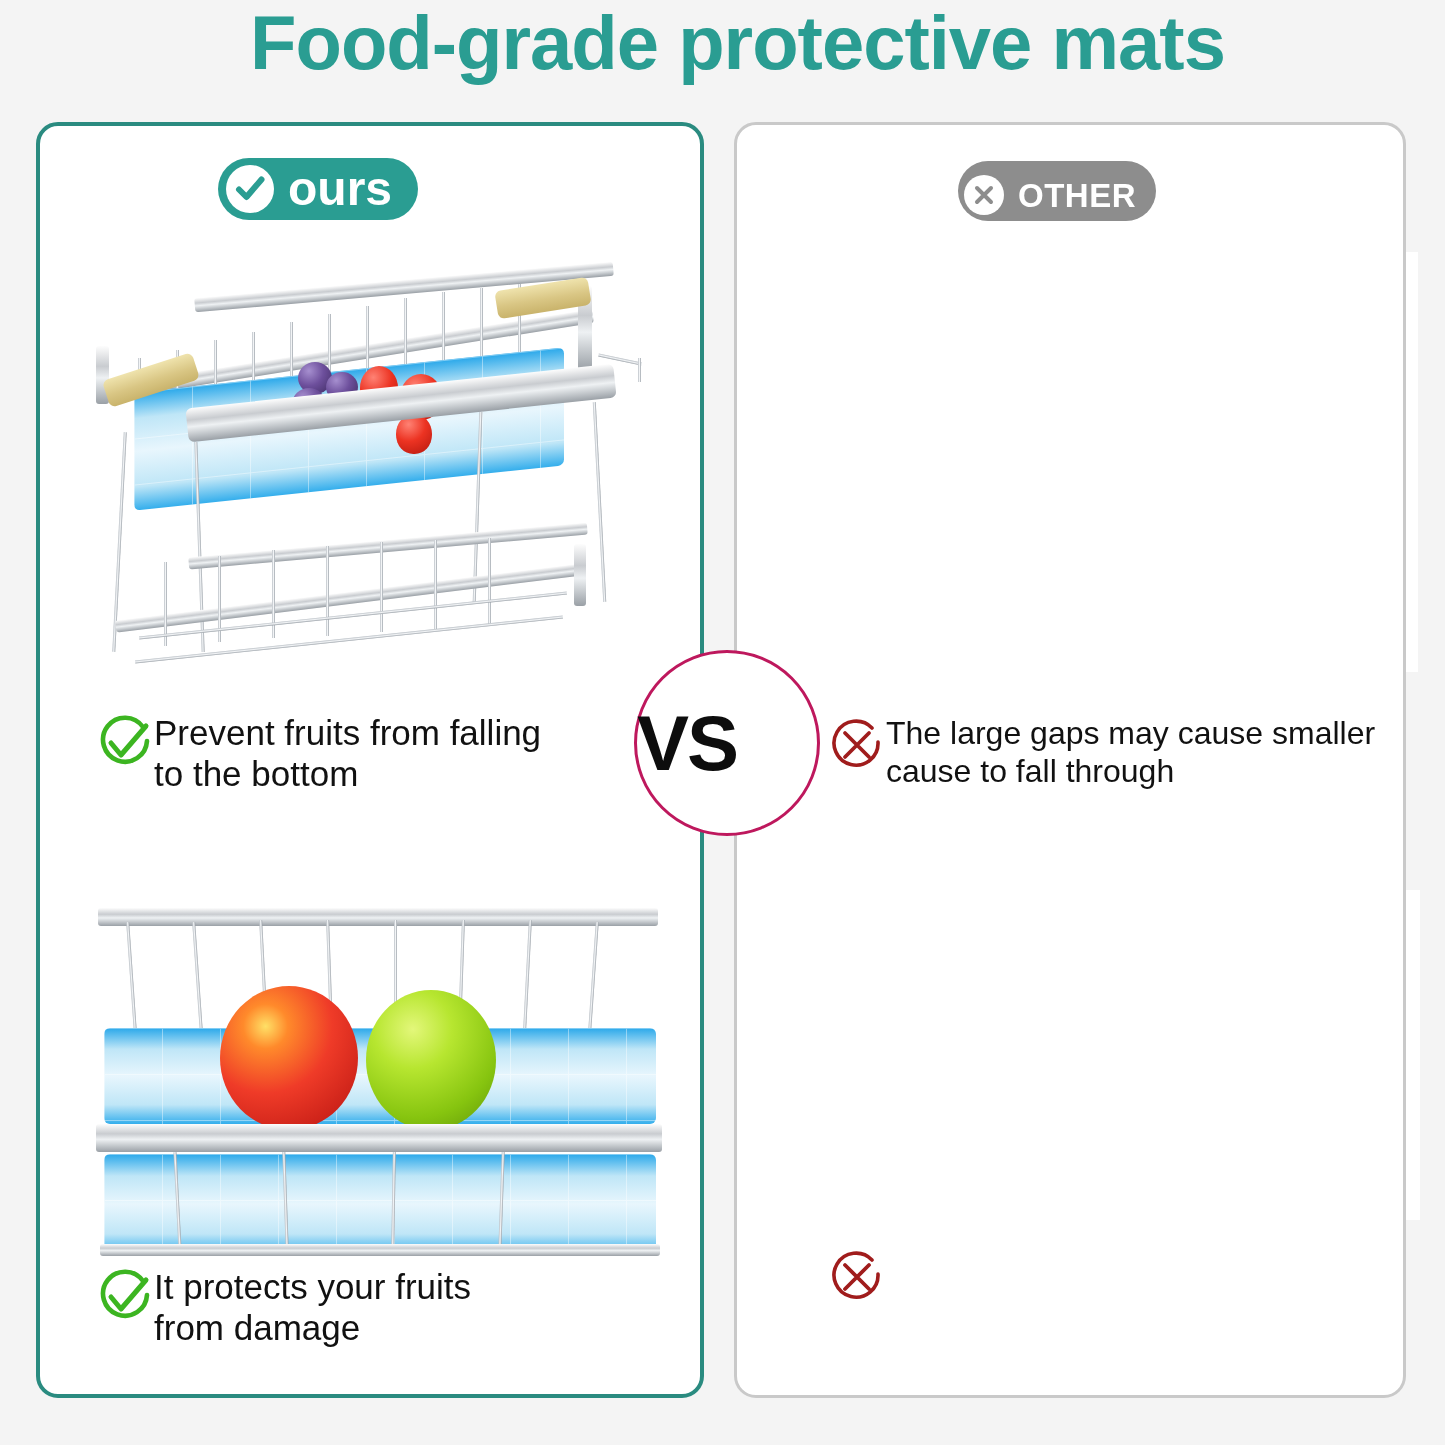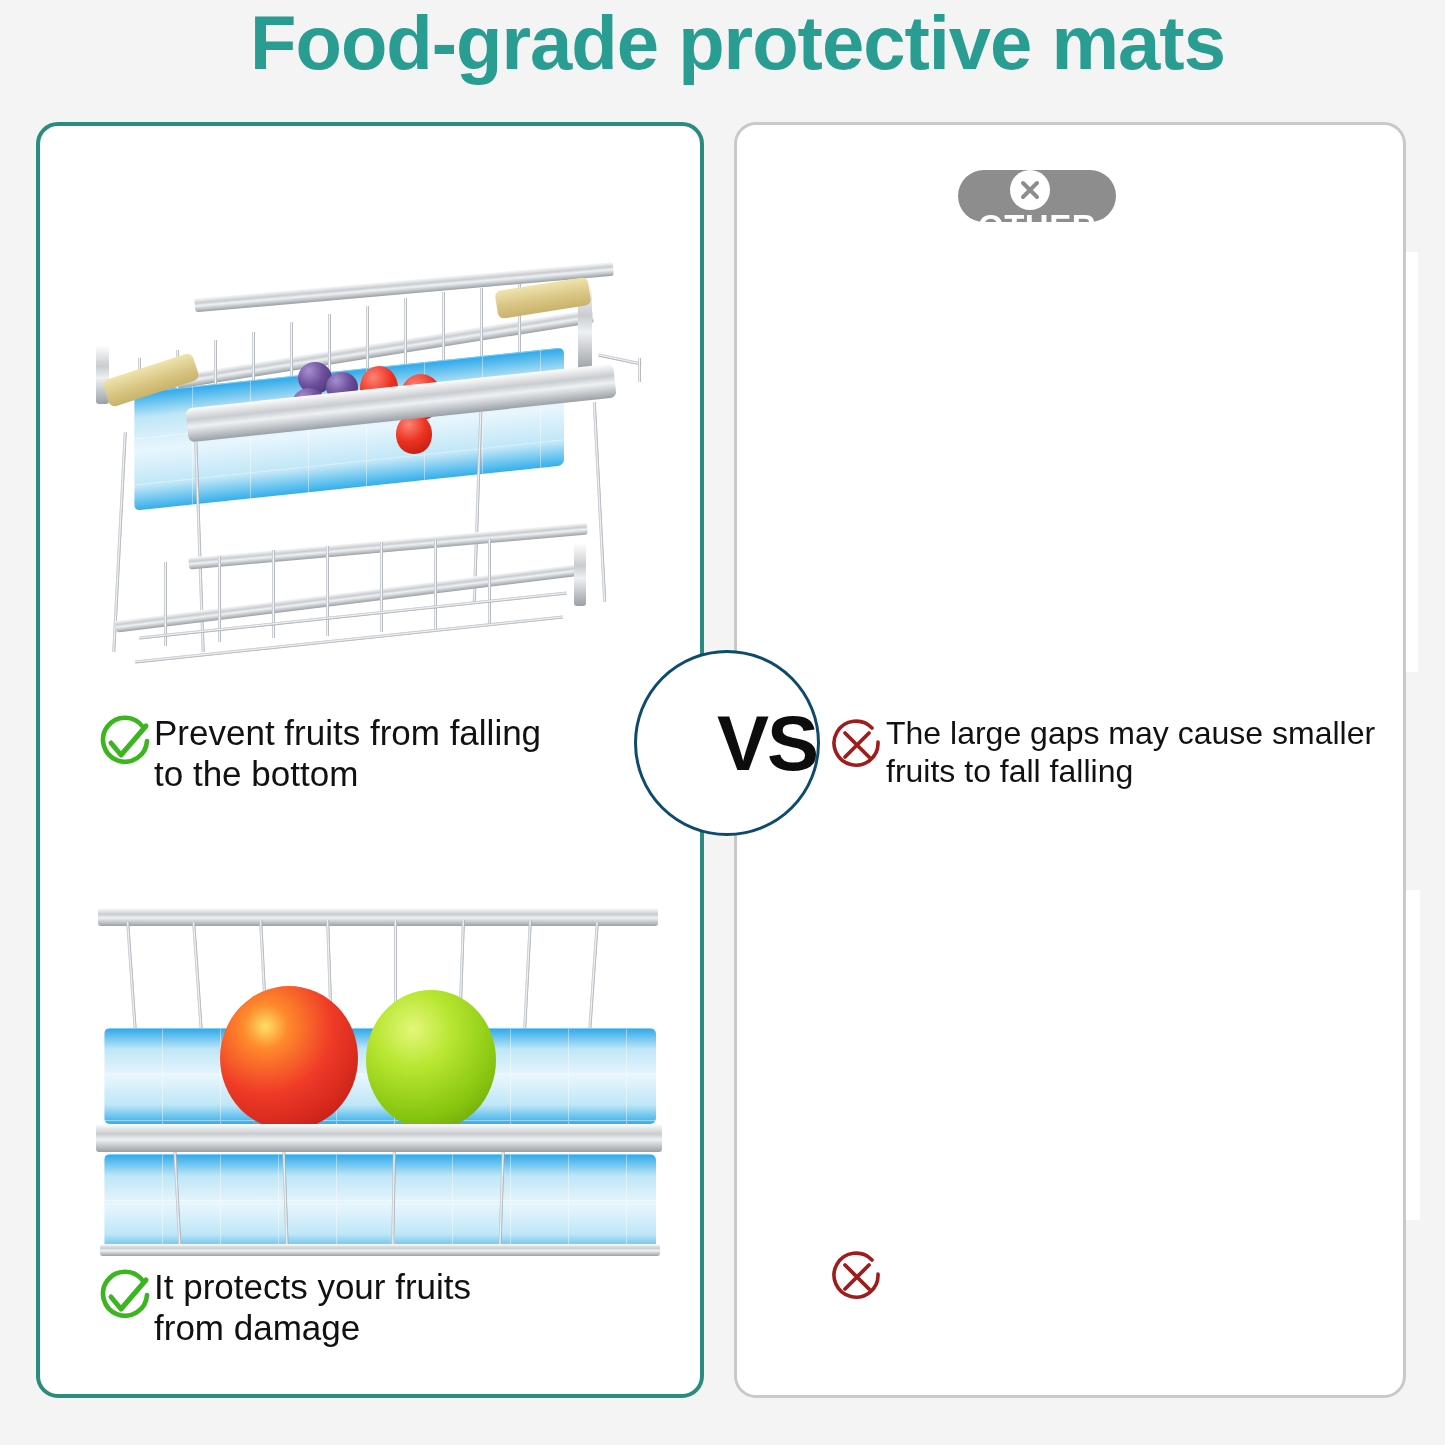--- a/index.html
+++ b/index.html
@@ -47,25 +47,24 @@
     display:flex;align-items:center;
     border-radius:999px;
     padding:0 26px 0 8px;
     height:62px;
   }
   .badge-ours{
     left:218px;top:158px;
     background:#2a9d92;
   }
   .badge-other{
-    left:958px;top:170px;
+    left:958px;top:161px;
     background:#8d8d8d;
     height:52px;
-    padding:0 20px 0 6px;
-    flex-direction:column;
+    padding:8px 20px 0 6px;
   }
   .badge-mark{
     width:48px;height:48px;border-radius:50%;
     background:#ffffff;
     display:flex;align-items:center;justify-content:center;
     flex:0 0 auto;
   }
   .badge-other .badge-mark{width:40px;height:40px;}
   .badge-label{
     color:#ffffff;
@@ -132,22 +131,22 @@
   }
   .arrow-head{
     position:absolute;left:0;top:56px;width:0;height:0;
     border-left:22px solid transparent;border-right:22px solid transparent;
     border-top:34px solid #161616;
   }
 
   
   .vs{
     position:absolute;left:634px;top:650px;width:180px;height:180px;
-    border-radius:50%;background:#ffffff;border:3px solid #0c4a6e;
-    display:flex;align-items:center;justify-content:flex-end;
+    border-radius:50%;background:#ffffff;border:3px solid #be185d;
+    display:flex;align-items:center;justify-content:flex-start;
     z-index:40;
   }
   .vs-text{font-size:78px;font-weight:700;color:#0d0d0d;letter-spacing:-2px;line-height:78px;}
 
   
   .caption{position:absolute;display:flex;align-items:flex-start;}
   .cap-icon{flex:0 0 auto;width:58px;height:58px;margin-top:2px;}
   .cap-text{
     margin-left:0;
     font-size:35px;line-height:41px;
@@ -163,20 +162,28 @@
 </style>
 </head>
 <body>
 
 <div class="page">
 
   <div class="title">Food-grade protective mats</div>
 
   <div class="panel panel-ours"></div>
 
+  <div class="badge badge-ours">
+    <span class="badge-mark">
+      <svg width="34" height="34" viewBox="0 0 34 34" aria-hidden="true">
+        <path d="M6 17.5 L13.5 25 L28.5 7.5" fill="none" stroke="#2a9d92" stroke-width="6" stroke-linecap="round" stroke-linejoin="round"></path>
+      </svg>
+    </span>
+    <span class="badge-label">ours</span>
+  </div>
 
   <div class="photo ph-tl">
 
     <div class="chrome-rail" style="left:18px;top:86px;width:500px;height:14px;transform:rotate(-9deg);"></div>
     <div class="chrome-rail" style="left:116px;top:18px;width:420px;height:14px;transform:rotate(-5deg);"></div>
     <div class="chrome-rail" style="left:500px;top:24px;width:14px;height:84px;"></div>
     <div class="chrome-rail" style="left:18px;top:84px;width:13px;height:58px;"></div>
 
     <div class="wire-v" style="left:60px;top:96px;height:92px;"></div>
     <div class="wire-v" style="left:98px;top:88px;height:96px;"></div>
@@ -355,21 +362,21 @@
   </div>
 
   <div class="caption cap-tr cap-other">
     <span class="cap-icon">
       <svg width="58" height="58" viewBox="0 0 58 58" aria-hidden="true">
         <path d="M44 12 A22 22 0 1 0 50 26" fill="none" stroke="#a01c1c" stroke-width="3.6" stroke-linecap="round"></path>
         <path d="M17 17 L41 41 M41 17 L17 41" fill="none" stroke="#a01c1c" stroke-width="3.8" stroke-linecap="round"></path>
       </svg>
     </span>
     <span class="cap-text">The large gaps may cause smaller
-fruits to fall falling</span>
+cause to fall through</span>
   </div>
 
   <div class="caption cap-bl">
     <span class="cap-icon">
       <svg width="58" height="58" viewBox="0 0 58 58" aria-hidden="true">
         <path d="M47 13 A22 22 0 1 0 51 27" fill="none" stroke="#3cb521" stroke-width="4.6" stroke-linecap="round"></path>
         <path d="M15 29 L25 41 L50 12" fill="none" stroke="#3cb521" stroke-width="5" stroke-linecap="round" stroke-linejoin="round"></path>
       </svg>
     </span>
     <span class="cap-text">It protects your fruits

